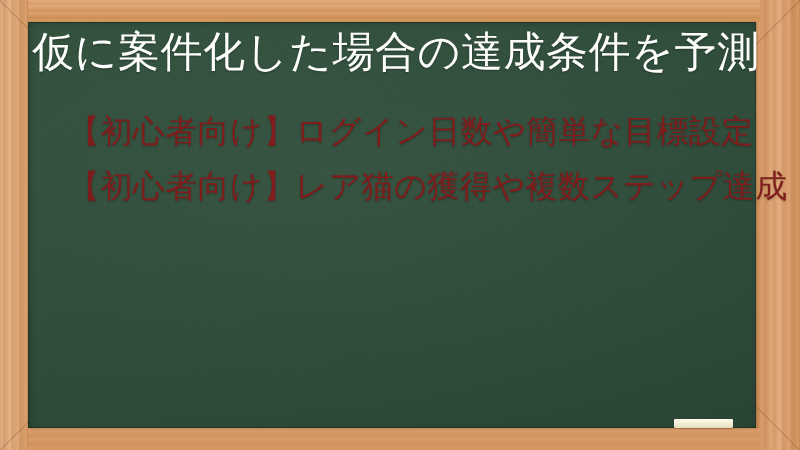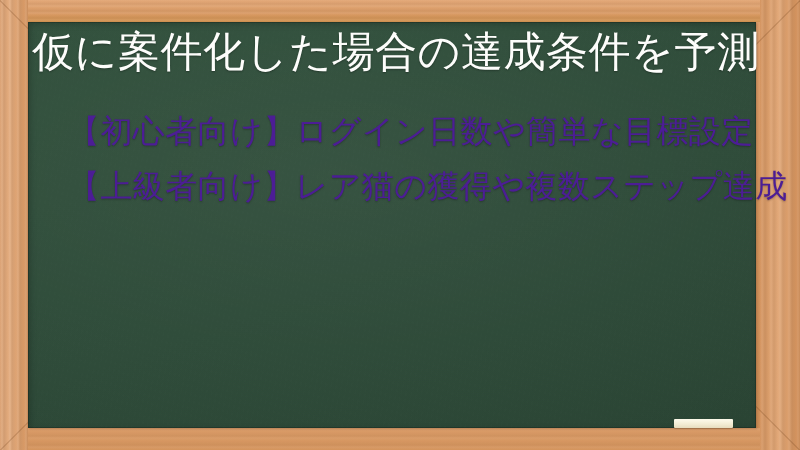--- a/index.html
+++ b/index.html
@@ -182,21 +182,21 @@
   .bullets {
     position: absolute;
     left: 68px;
     top: 104px;
     width: 690px;
   }
 
   .bullet-line {
     font-size: 32px;
     line-height: 55px;
-    color: #4c1d95;
+    color: #7f1d1d;
     letter-spacing: 0.4px;
     white-space: nowrap;
     text-shadow: 0 1px 2px rgba(0,0,0,0.26);
   }
 
   
   .chalk {
     position: absolute;
     left: 674px;
     top: 419px;
@@ -226,20 +226,20 @@
   <div class="board">
     <div class="board-noise"></div>
   </div>
 
   <div class="text-layer">
 
     <div class="title">仮に案件化した場合の達成条件を予測</div>
 
     <div class="bullets">
       <div class="bullet-line">【初心者向け】ログイン日数や簡単な目標設定</div>
-      <div class="bullet-line">【上級者向け】レア猫の獲得や複数ステップ達成</div>
+      <div class="bullet-line">【初心者向け】レア猫の獲得や複数ステップ達成</div>
     </div>
 
   </div>
 
   <div class="chalk"></div>
 
 </div>
 
 </body></html>

